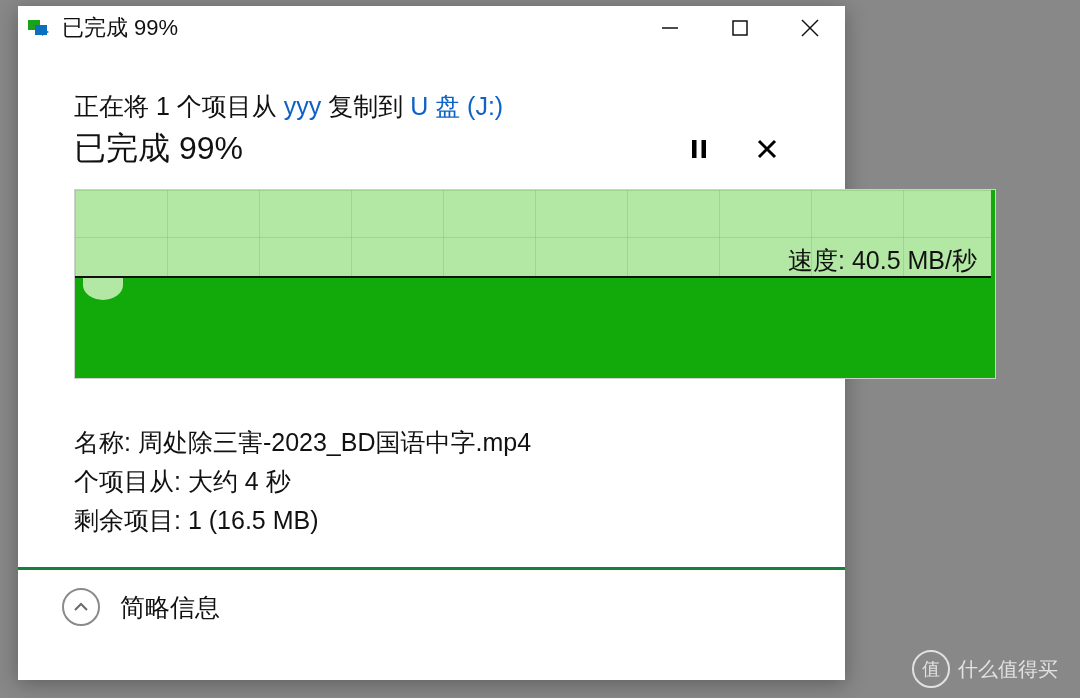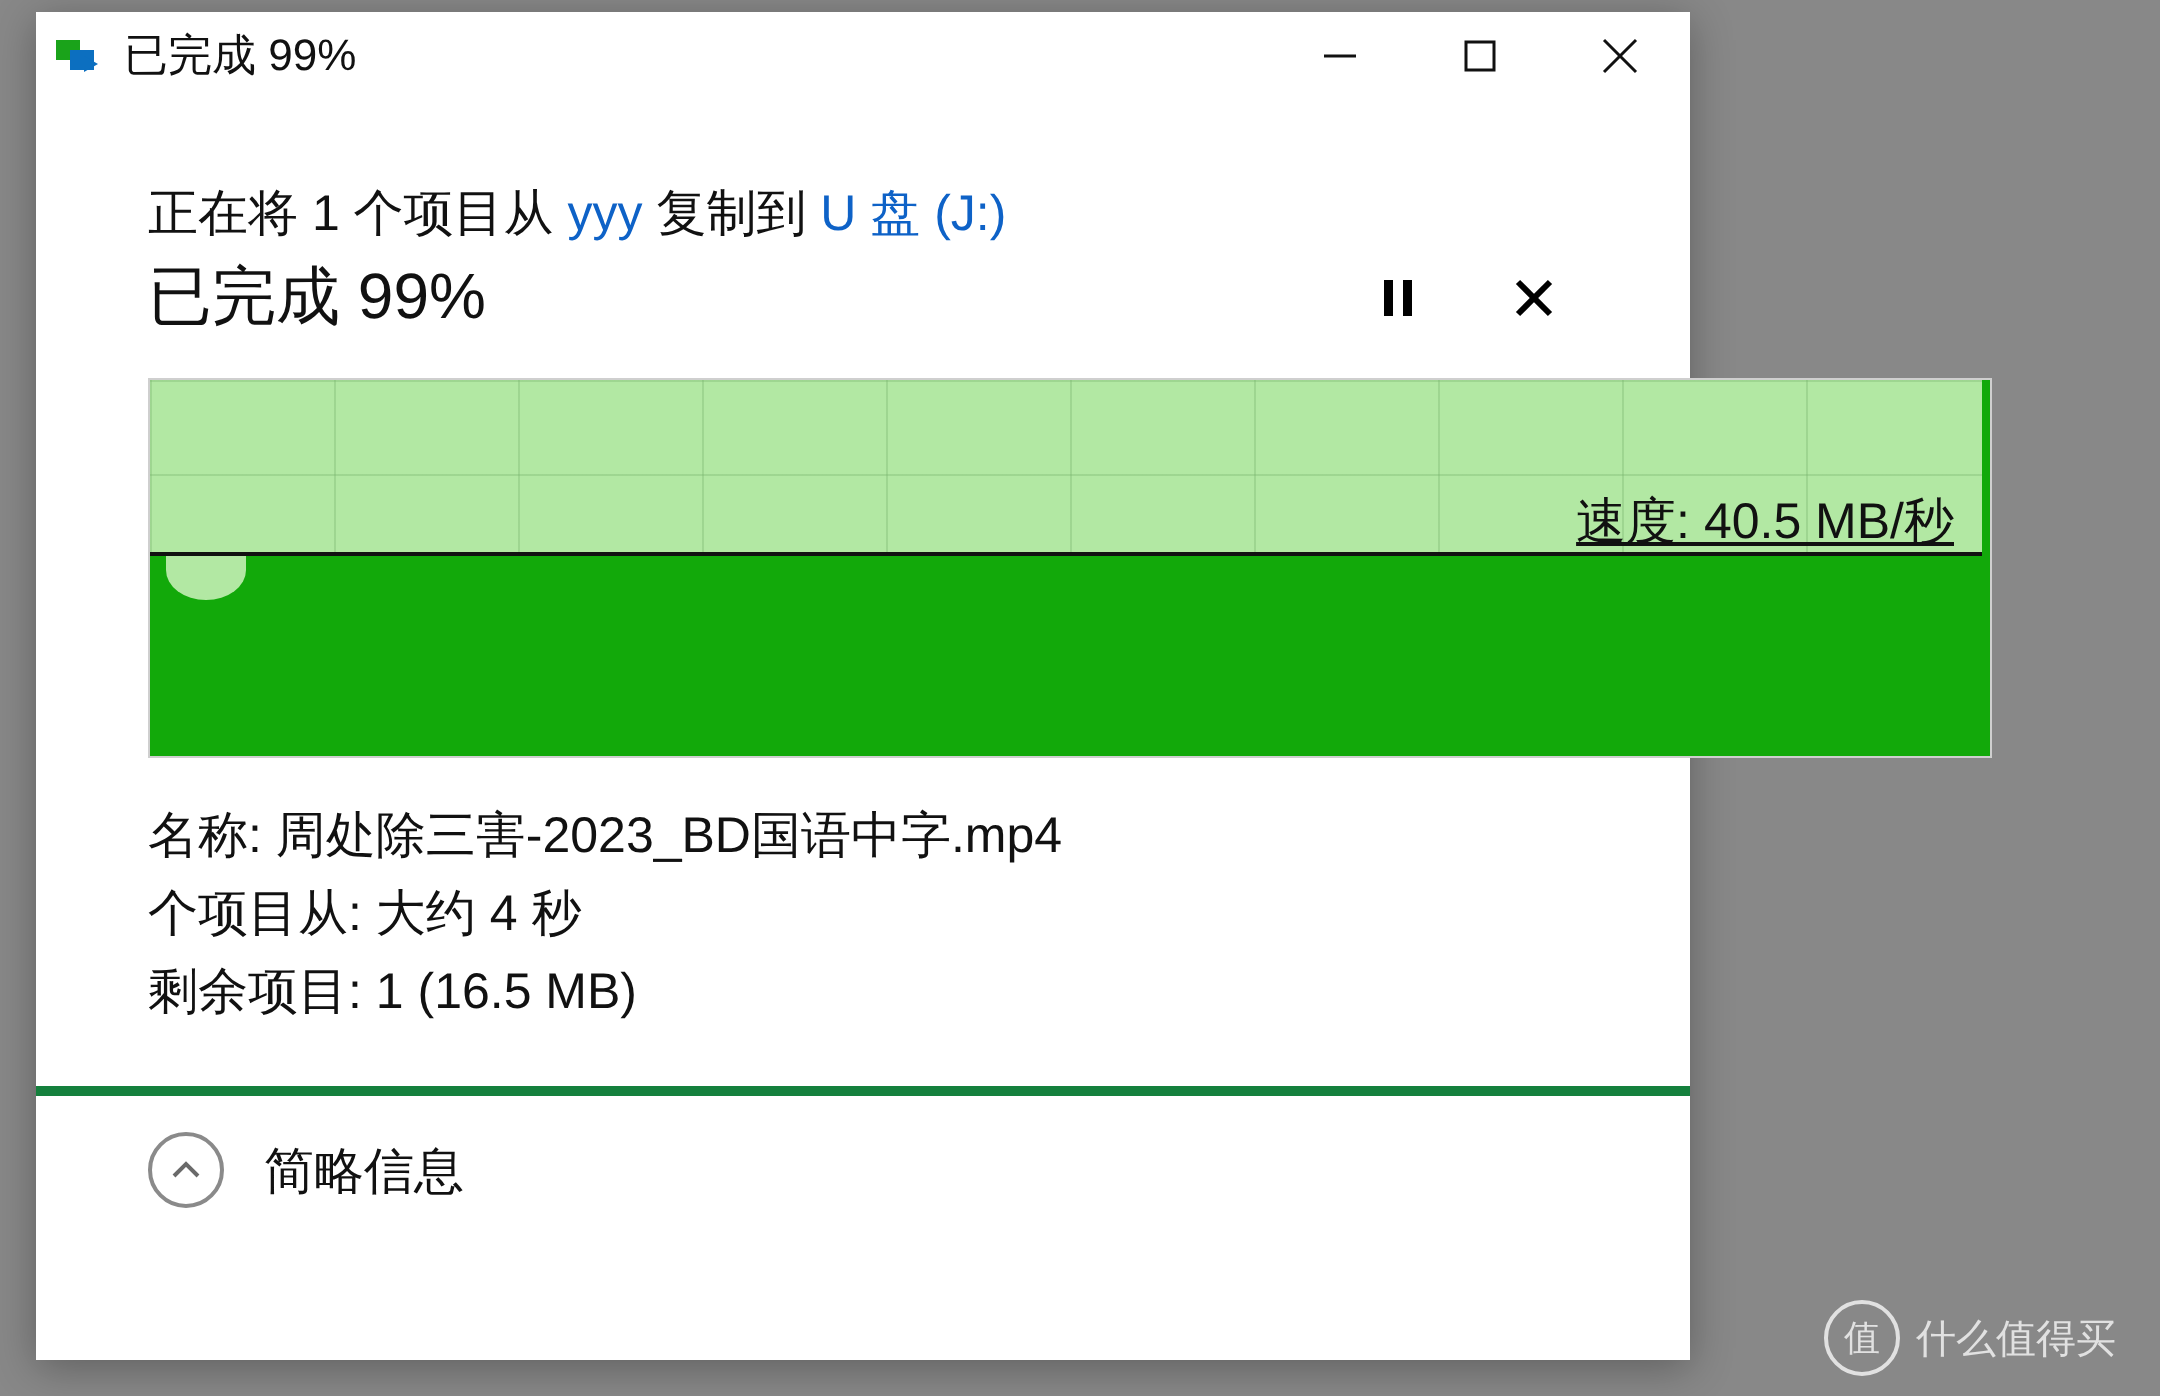--- a/index.html
+++ b/index.html
@@ -134,35 +134,34 @@
   }
   .chart .chartEnd {
     position: absolute; right: 0; top: 0; bottom: 0; width: 4px; background: #12a90a;
   }
   .chart .speedlabel {
     position: absolute;
     right: 18px;
     top: 54px;
     font-size: 25px;
     color: #111;
-    text-decoration: underline;
   }
 
   .detail {
-    margin-top: 20px;
+    margin-top: 44px;
     font-size: 25px;
     color: #111;
     line-height: 1.55;
   }
   .detail .row { white-space: nowrap; }
 
   .footer {
-    border-top: 5px solid #15803d;
+    border-top: 3px solid #15803d;
     margin: 28px -56px 0 -56px;
-    padding: 18px 56px;
+    padding: 18px 44px;
     display: flex;
     align-items: center;
   }
   .footer .chev {
     width: 34px; height: 34px;
     border: 2px solid #8a8a8a;
     border-radius: 50%;
     display: flex; align-items: center; justify-content: center;
     margin-right: 20px;
     color: #555;

